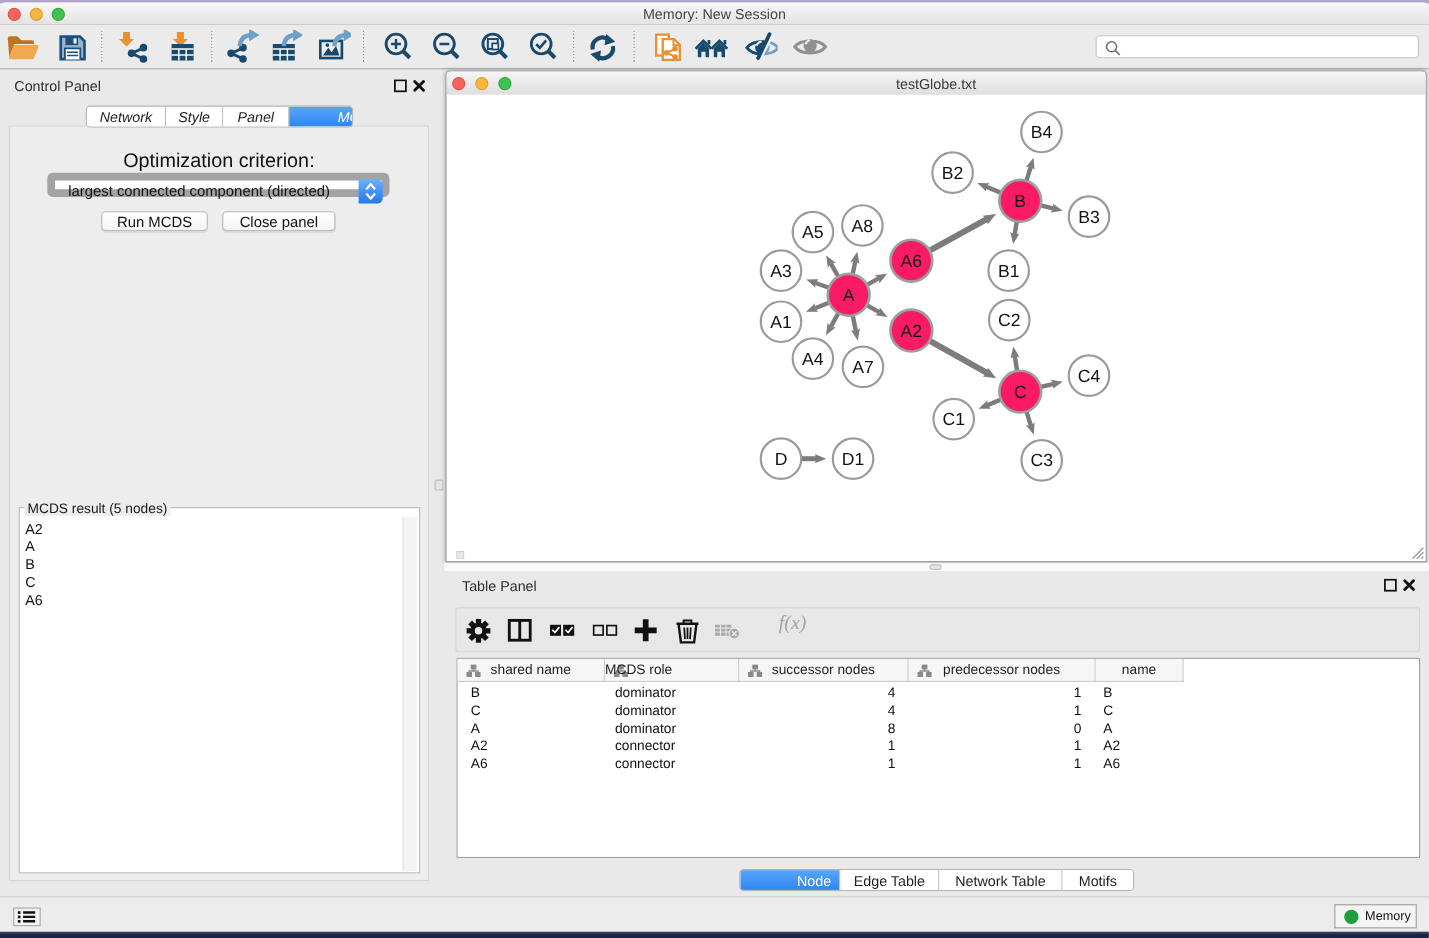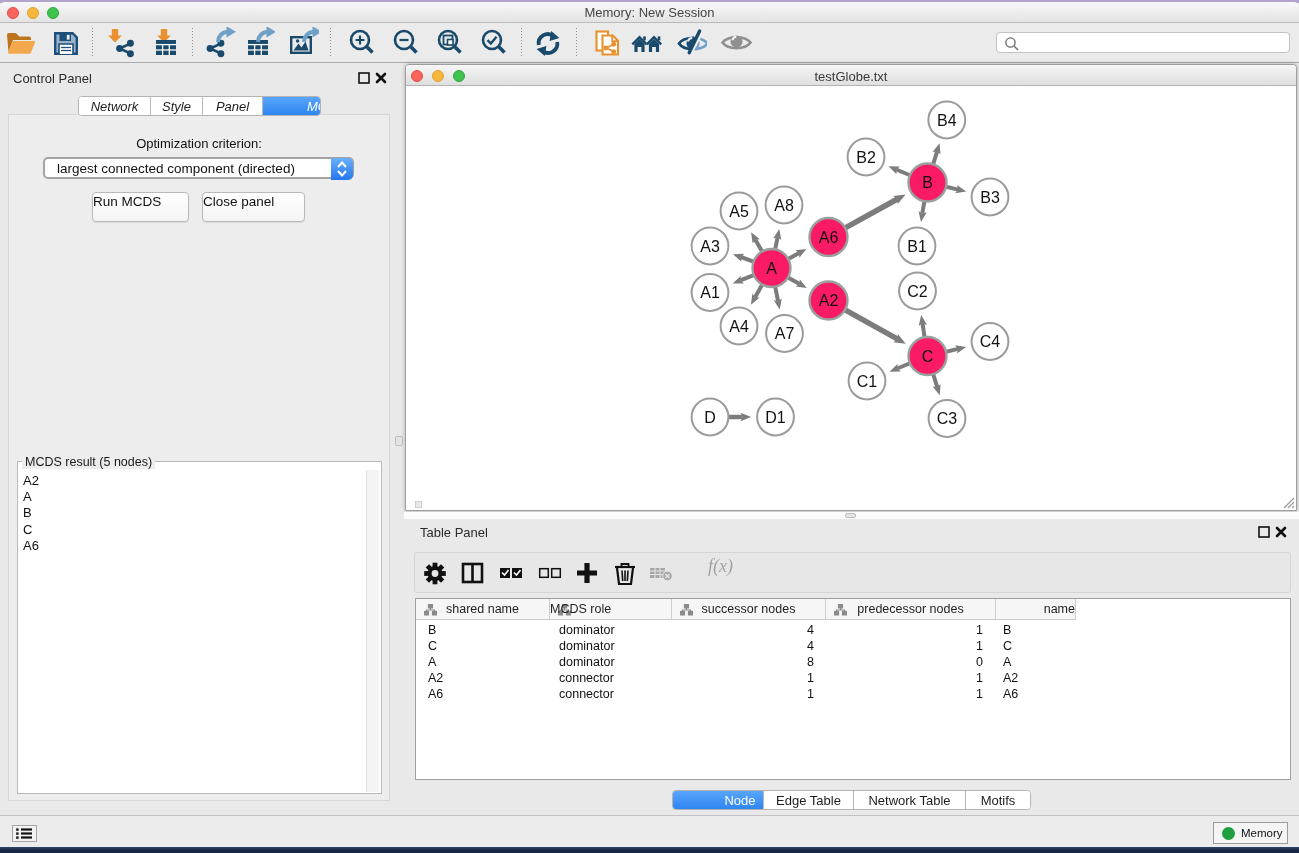--- a/index.html
+++ b/index.html
@@ -13,24 +13,24 @@
 .tsep{position:absolute;top:5px;height:30px;width:1px;background:repeating-linear-gradient(to bottom,#8f8f8f 0,#8f8f8f 1px,transparent 1px,transparent 3px);}
 .ticon{position:absolute;top:4px;}
 #searchbox{position:absolute;left:996px;top:9px;width:294px;height:21px;background:#fff;border:1px solid #c3c3c3;border-radius:4px;}
 #cpTitle{left:13px;top:71px;font-size:13px;color:#2c2c2c;}
 #cpPanel{left:8px;top:114px;width:382px;height:687px;background:#ededed;border:1px solid #d6d6d6;}
 .tabgrp{display:flex;border:1px solid #b3b3b3;border-radius:4px;background:#fff;overflow:hidden;height:20px;}
 .tabgrp .seg{font-size:13px;color:#1d1d1d;text-align:center;line-height:19px;border-right:1px solid #b9b9b9;background:#fff;}
 .tabgrp .seg:last-child{border-right:none;}
 .tabgrp .sel{background:linear-gradient(#58a5fb,#2f86f1);color:#fff;padding-left:44px;}
 #cpTabs{left:78px;top:96px;font-style:italic;}
-#optLabel{left:0;top:136px;width:398px;text-align:center;font-size:13px;color:#111;}
-#combo{left:43px;top:157px;width:311px;height:22px;background:#fff;border:2px solid #a3a3a3;border-radius:5px;font-size:13.5px;color:#111;line-height:20px;padding-left:12px;}
+#optLabel{left:0;top:136px;width:398px;text-align:center;font-size:18px;color:#111;}
+#combo{left:43px;top:157px;width:311px;height:22px;background:#fff;border:7px solid #a3a3a3;border-radius:5px;font-size:13.5px;color:#111;line-height:20px;padding-left:12px;}
 #comboBtn{position:absolute;right:-1px;top:-1px;width:22px;height:22px;border-radius:0 5px 5px 0;background:linear-gradient(#6ab0fc,#2376ee);}
-.btn{position:absolute;height:30px;background:linear-gradient(#ffffff,#f4f4f4);border:1px solid #bababa;border-radius:4px;font-size:13.5px;color:#111;text-align:left;line-height:17px;box-shadow:0 1px 1px rgba(0,0,0,0.08);}
+.btn{position:absolute;height:18px;background:linear-gradient(#ffffff,#f4f4f4);border:1px solid #bababa;border-radius:4px;font-size:13.5px;color:#111;text-align:center;line-height:17px;box-shadow:0 1px 1px rgba(0,0,0,0.08);}
 #fieldset{left:17px;top:461px;width:365px;height:333px;border:1px solid #b9b9b9;background:#fff;}
 #fsLegend{left:22px;top:455px;background:#ededed;padding:0 3px;font-size:12.5px;color:#1a1a1a;}
 #fsList{position:absolute;left:1px;top:11px;font-size:13px;color:#111;line-height:16.2px;padding-left:4px;}
 #fsScroll{position:absolute;right:2px;top:8px;width:13px;height:322px;background:#f4f4f4;border-left:1px solid #e0e0e0;}
 #netwin{left:405px;top:64px;width:892px;height:447px;background:#fff;border:1px solid #9e9e9e;border-radius:4px 4px 0 0;box-shadow:0 0 4px rgba(0,0,0,0.25);}
 #netTitle{position:absolute;left:0;top:0;width:100%;height:21px;background:linear-gradient(#f6f6f6,#dfdfdf);border-bottom:1px solid #b3b3b3;border-radius:4px 4px 0 0;}
 #netTitle .title{position:absolute;left:0;right:0;top:4px;text-align:center;font-size:13px;color:#3a3a3a;}
 .grip{position:absolute;background:#e4e4e4;border:1px solid #bdbdbd;border-radius:2px;}
 #tpTitle{left:420px;top:525px;font-size:13px;color:#2c2c2c;}
 #tpToolbar{left:414px;top:552px;width:877px;height:41px;background:#e7e7e7;border:1px solid #d4d4d4;border-radius:3px;}
@@ -444,21 +444,21 @@
           <g fill="none" stroke="#8a8a8a" stroke-width="1.2">
             <rect x="4.5" y="0.5" width="4" height="3.4" fill="#8a8a8a"></rect>
             <rect x="0.5" y="7.5" width="4" height="3.4" fill="#8a8a8a"></rect>
             <rect x="8.5" y="7.5" width="4" height="3.4" fill="#8a8a8a"></rect>
             <path d="M6.5 4 L6.5 6 M2.5 7.5 L2.5 6 L10.5 6 L10.5 7.5"></path>
           </g>
         </svg></span>
       <span style="left:0;right:0;text-align:center;">predecessor nodes</span>
     </div>
 <div class="hcell" style="left:580px;width:80px;">
-      <span style="left:0;right:0;text-align:right;">name</span>
+      <span style="left:0;right:0;text-align:center;">name</span>
     </div>
 <div class="trow" style="left:12px;top:24px;">B</div>
 <div class="trow" style="left:143px;top:24px;">dominator</div>
 <div class="trow" style="left:256px;width:142px;text-align:right;top:24px;">4</div>
 <div class="trow" style="left:410px;width:157px;text-align:right;top:24px;">1</div>
 <div class="trow" style="left:587px;top:24px;">B</div>
 <div class="trow" style="left:12px;top:40px;">C</div>
 <div class="trow" style="left:143px;top:40px;">dominator</div>
 <div class="trow" style="left:256px;width:142px;text-align:right;top:40px;">4</div>
 <div class="trow" style="left:410px;width:157px;text-align:right;top:40px;">1</div>

